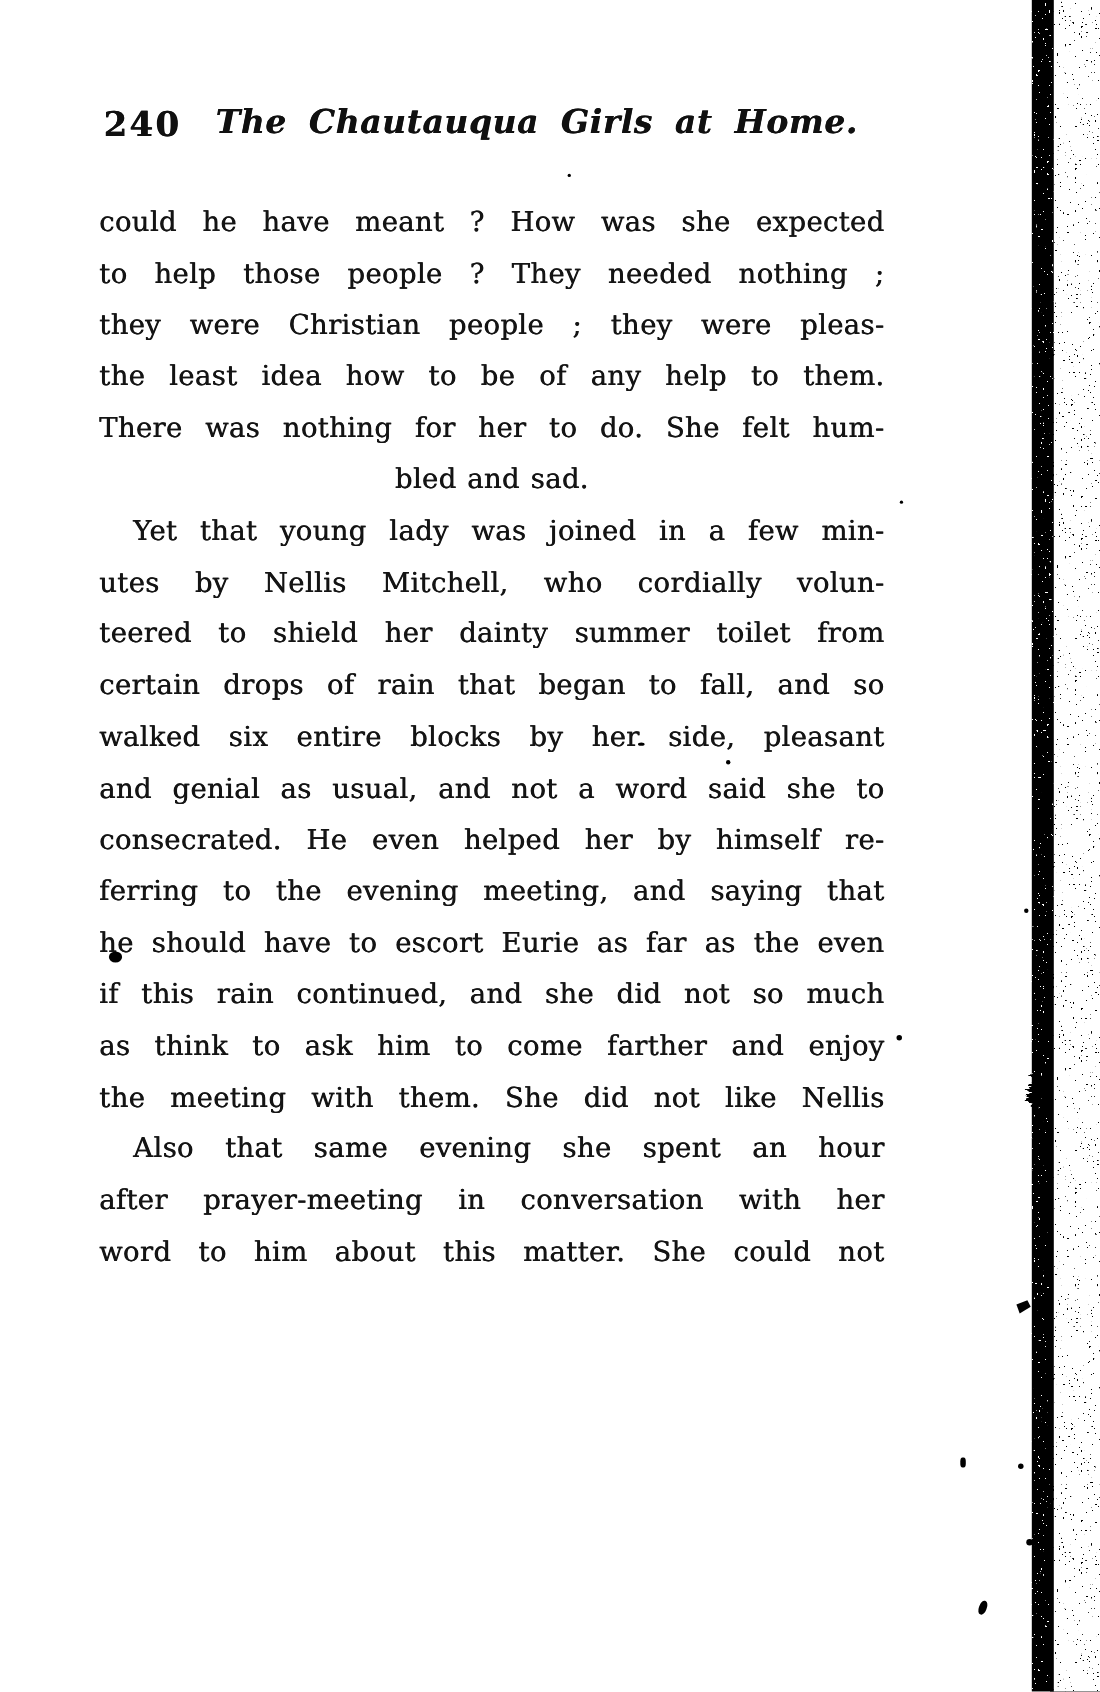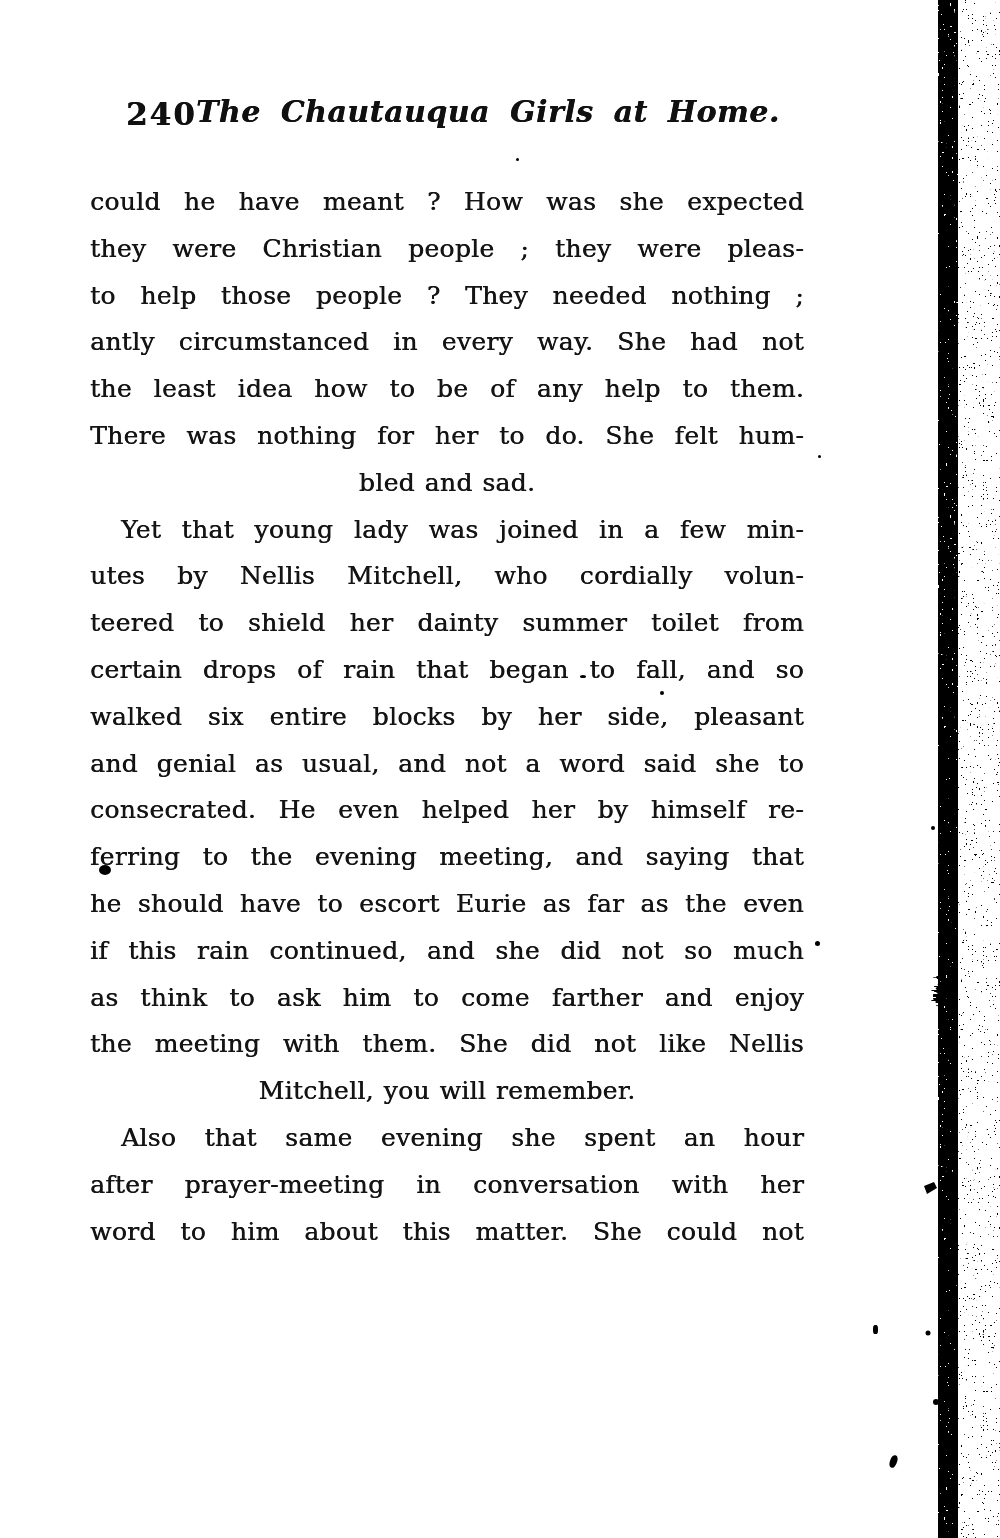--- a/index.html
+++ b/index.html
@@ -11,21 +11,20 @@
     font-family: "DejaVu Serif", serif;
     color: #141414;
   }
   .scan-page { position: absolute; inset: 0; }
 
   .page-number {
     position: absolute; left: 94px; top: 96px;
     font-size: 31px; font-weight: 700; letter-spacing: 2px;
     color: #101010;
     text-shadow: 0.4px 0 0 #101010;
-    margin-left: 32px;
   }
   .running-title {
     position: absolute; left: 196px; top: 94px;
     font-size: 30px; font-style: italic; font-weight: 700;
     letter-spacing: 0.5px; word-spacing: 9px;
     color: #101010;
     text-shadow: 0.3px 0 0 #101010;
   }
 
   .text-block {
@@ -51,39 +50,37 @@
 </head>
 <body>
 
 <div class="scan-page">
 
   <div class="page-number">240</div>
   <div class="running-title">The Chautauqua Girls at Home.</div>
 
   <div class="text-block">
     <div class="line j">could he have meant ?  How was she expected</div>
+    <div class="line j">to help those people ?  They needed nothing ;</div>
     <div class="line j">they were Christian people ; they were pleas-</div>
-    <div class="line j">to help those people ?  They needed nothing ;</div>
-    <div class="line j">antly circumstanced in every way.  She had not</div>
     <div class="line j">the least idea how to be of any help to them.</div>
     <div class="line j">There was nothing for her to do.  She felt hum-</div>
     <div class="line end">bled and sad.</div>
     <div class="line j indent">Yet that young lady was joined in a few min-</div>
     <div class="line j">utes by Nellis Mitchell, who cordially volun-</div>
     <div class="line j">teered to shield her dainty summer toilet from</div>
     <div class="line j">certain drops of rain that began to fall, and so</div>
     <div class="line j">walked six entire blocks by her side, pleasant</div>
     <div class="line j">and genial as usual, and not a word said she to</div>
     <div class="line j">consecrated.  He even helped her by himself re-</div>
     <div class="line j">ferring to the evening meeting, and saying that</div>
     <div class="line j">he should have to escort Eurie as far as the even</div>
     <div class="line j">if this rain continued, and she did not so much</div>
     <div class="line j">as think to ask him to come farther and enjoy</div>
     <div class="line j">the meeting with them.  She did not like Nellis</div>
-    <div class="line end">Mitchell, you will remember.</div>
     <div class="line j indent">Also that same evening she spent an hour</div>
     <div class="line j">after prayer-meeting in conversation with her</div>
     <div class="line j">word to him about this matter.  She could not</div>
   </div>
 
   <div class="speck" style="left:99px;  top:865px;  width:12px; height:10px;"></div>
   <div class="speck" style="left:815px; top:941px;  width:5px;  height:5px;"></div>
   <div class="speck" style="left:516px; top:158px;  width:3px;  height:3px;"></div>
   <div class="speck" style="left:818px; top:455px;  width:3px;  height:3px;"></div>
   <div class="speck" style="left:660px; top:691px;  width:4px;  height:4px;"></div>

